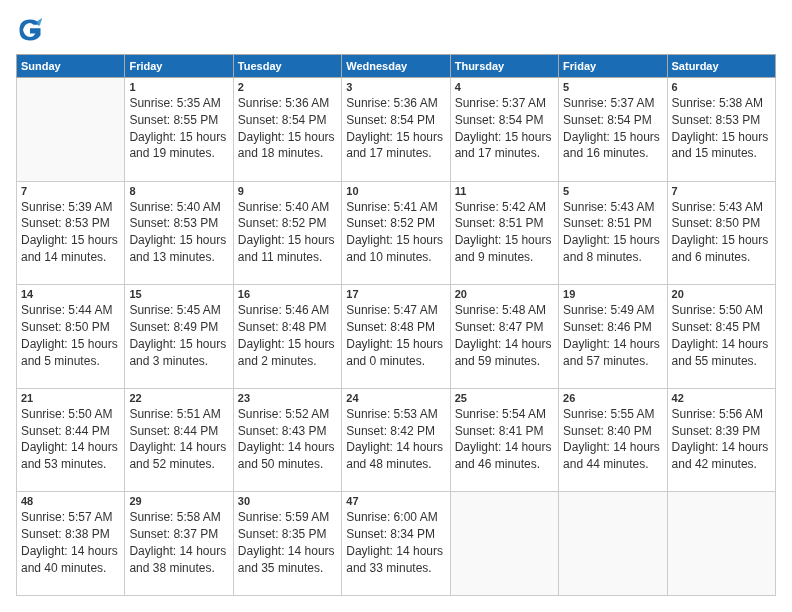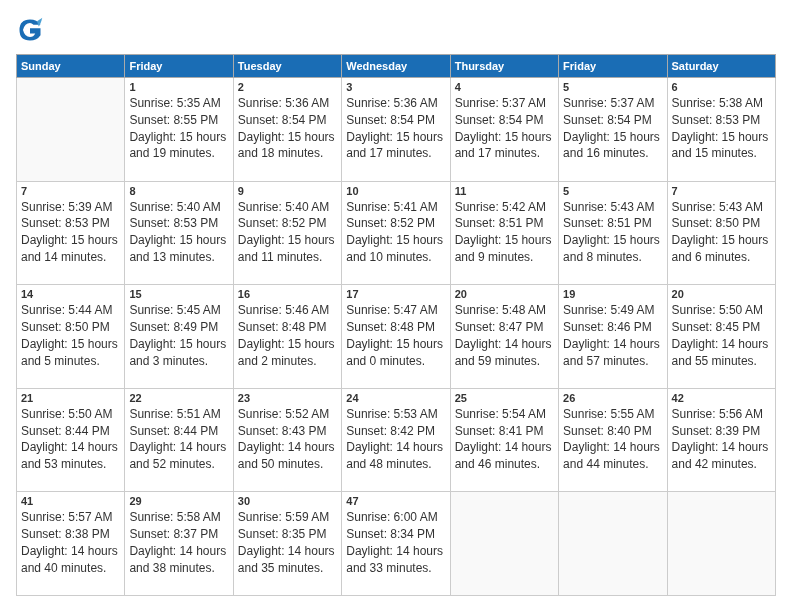--- a/index.html
+++ b/index.html
@@ -239,21 +239,21 @@
             <span class="day-num">26</span>
             <div class="day-info">Sunrise: 5:55 AM<br>Sunset: 8:40 PM<br>Daylight: 14 hours<br>and 44 minutes.</div>
           </td>
           <td>
             <span class="day-num">42</span>
             <div class="day-info">Sunrise: 5:56 AM<br>Sunset: 8:39 PM<br>Daylight: 14 hours<br>and 42 minutes.</div>
           </td>
         </tr>
         <tr>
           <td>
-            <span class="day-num">41</span>
+            <span class="day-num">48</span>
             <div class="day-info">Sunrise: 5:57 AM<br>Sunset: 8:38 PM<br>Daylight: 14 hours<br>and 40 minutes.</div>
           </td>
           <td>
             <span class="day-num">29</span>
             <div class="day-info">Sunrise: 5:58 AM<br>Sunset: 8:37 PM<br>Daylight: 14 hours<br>and 38 minutes.</div>
           </td>
           <td>
             <span class="day-num">30</span>
             <div class="day-info">Sunrise: 5:59 AM<br>Sunset: 8:35 PM<br>Daylight: 14 hours<br>and 35 minutes.</div>
           </td>

